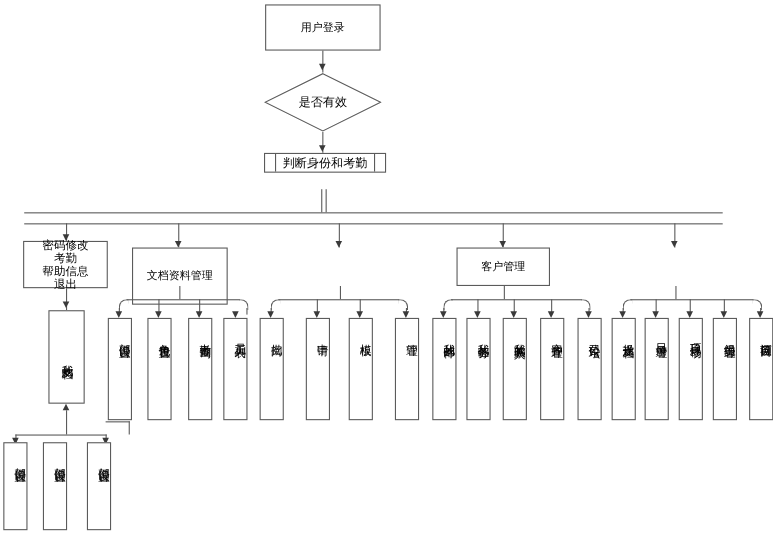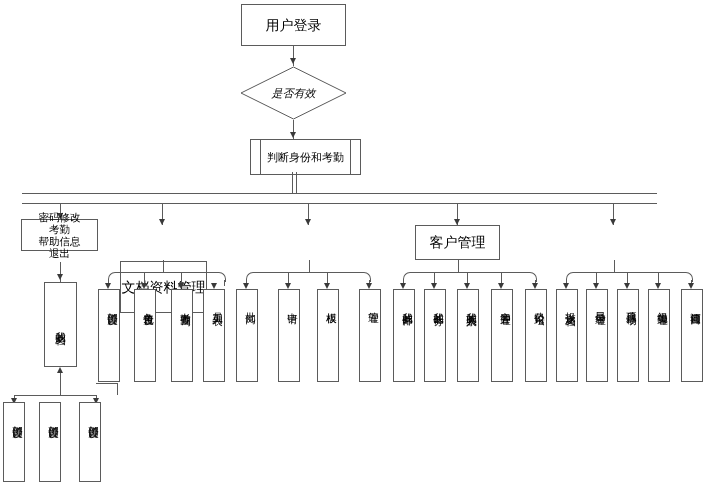--- a/index.html
+++ b/index.html
@@ -18,21 +18,21 @@
   
   .node{
     position:absolute;
     box-sizing:border-box;
     border:1px solid #5b5b5b;
     background:#ffffff;
     display:flex;
     align-items:center;
     justify-content:center;
     text-align:center;
-    font-size:14px;
+    font-size:10px;
     line-height:13px;
     color:#000;
   }
   .node.multiline{
     line-height:12px;
     font-size:10.5px;
     white-space:pre-line;
     align-items:center;
   }
   
@@ -129,31 +129,31 @@
 </head>
 <body>
 
 <div id="canvas">
 
   <div class="node" style="left:241px;top:4px;width:105px;height:42px;">用户登录</div>
 
   <div class="ln vln" style="left:293px;top:46px;height:20px;"></div>
   <div class="arrow down" style="left:290px;top:58px;"></div>
 
-  <div class="diamond" style="left:240px;top:66px;width:107px;height:54px;font-style:italic;">
+  <div class="diamond" style="left:240px;top:66px;width:107px;height:54px;">
     <svg width="107" height="54" viewBox="0 0 107 54" style="position:absolute;left:0;top:0;">
       <polygon points="53.5,1 106,27 53.5,53 1,27" fill="#ffffff" stroke="#5b5b5b" stroke-width="1"></polygon>
     </svg>
     <span class="dlabel">是否有效</span>
   </div>
 
   <div class="ln vln" style="left:293px;top:120px;height:19px;"></div>
   <div class="arrow down" style="left:290px;top:132px;"></div>
 
-  <div class="predef" style="left:250px;top:139px;width:111px;height:36px;text-align:right;">
+  <div class="predef" style="left:240px;top:139px;width:111px;height:18px;text-align:right;">
     <span class="bar" style="left:9px;"></span>
     <span class="bar" style="right:9px;"></span>
     <span>判断身份和考勤</span>
   </div>
 
   <div class="ln vln" style="left:292px;top:172px;height:21px;"></div>
   <div class="ln vln" style="left:296px;top:172px;height:21px;"></div>
 
   <div class="ln hln" style="left:22px;top:193px;width:635px;"></div>
   <div class="ln hln" style="left:22px;top:203px;width:635px;"></div>
@@ -166,26 +166,26 @@
 
   <div class="ln vln" style="left:308px;top:203px;height:22px;"></div>
   <div class="arrow down" style="left:305px;top:219px;"></div>
 
   <div class="ln vln" style="left:457px;top:203px;height:22px;"></div>
   <div class="arrow down" style="left:454px;top:219px;"></div>
 
   <div class="ln vln" style="left:613px;top:203px;height:22px;"></div>
   <div class="arrow down" style="left:610px;top:219px;"></div>
 
-  <div class="node multiline" style="left:21px;top:219px;width:77px;height:32px;">密码修改
+  <div class="node multiline" style="left:21px;top:219px;width:77px;height:43px;">密码修改
 考勤
 帮助信息
 退出</div>
 
-  <div class="node" style="left:120px;top:225px;width:87px;height:52px;margin-top:36px;">文档资料管理</div>
+  <div class="node" style="left:120px;top:225px;width:87px;height:52px;">文档资料管理</div>
 
 
   <div class="node" style="left:415px;top:225px;width:85px;height:35px;">客户管理</div>
 
 
   <div class="ln vln" style="left:60px;top:262px;height:20px;"></div>
   <div class="arrow down" style="left:57px;top:274px;"></div>
 
   <div class="vnode center" style="left:44px;top:282px;width:33px;height:85px;">
     <span class="vtxt">我的文档</span>

